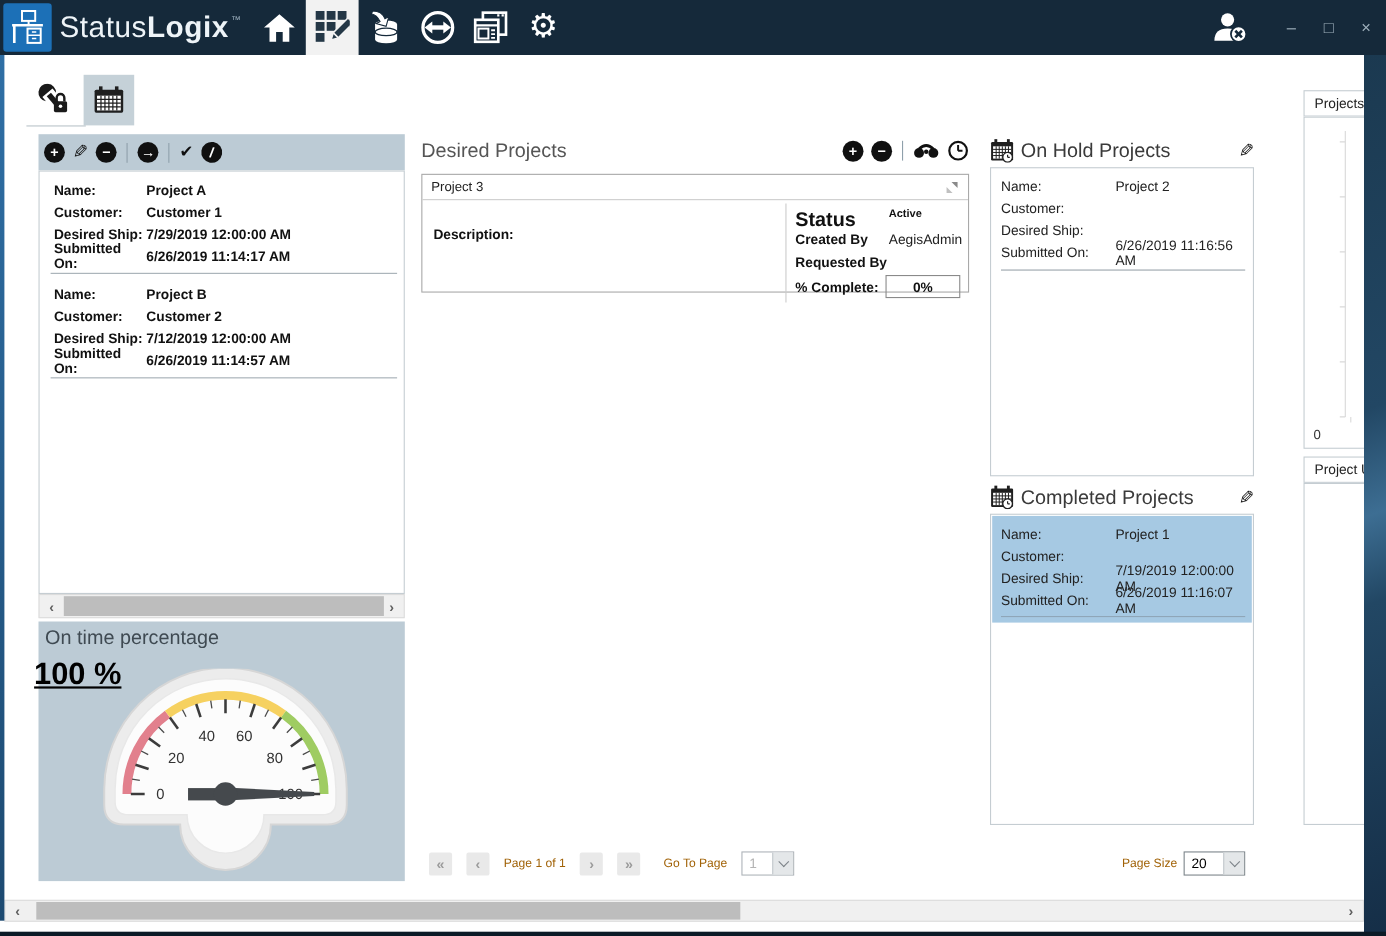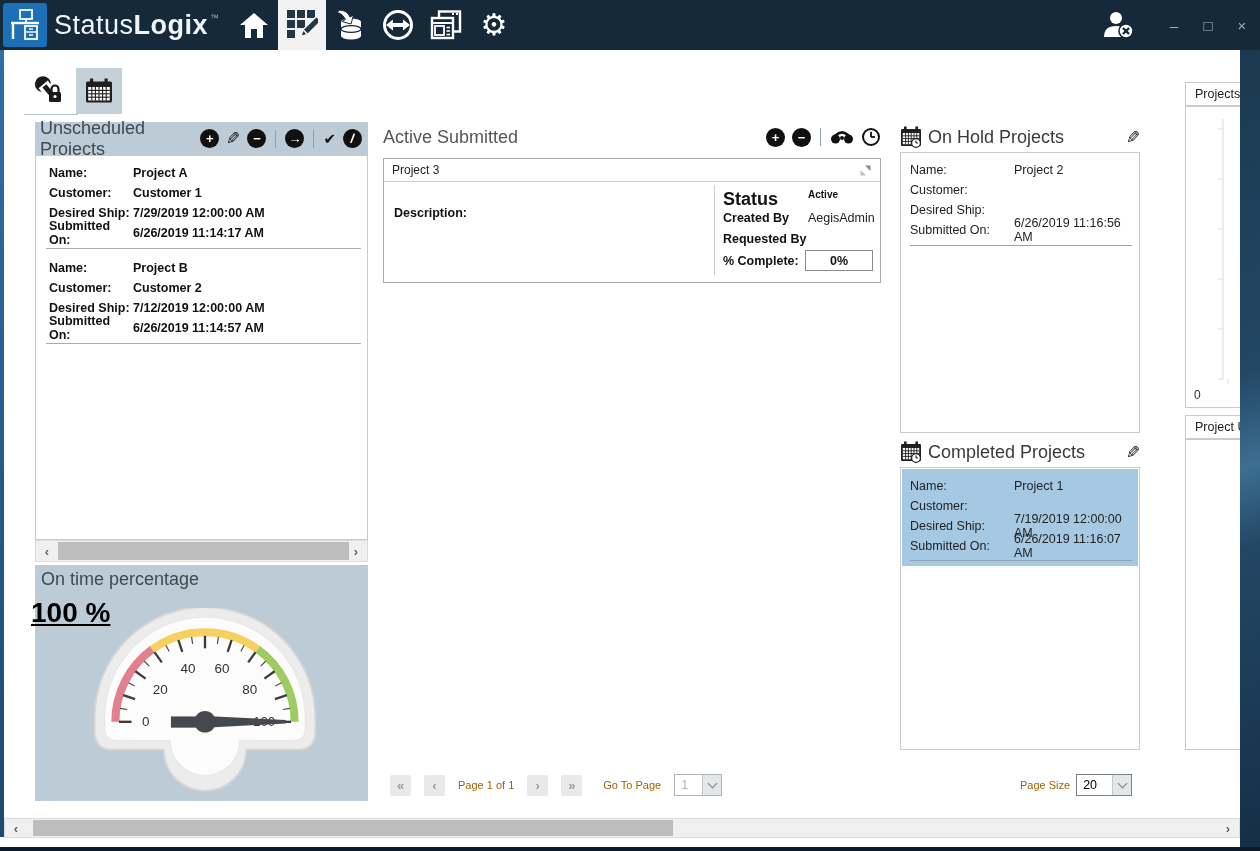--- a/index.html
+++ b/index.html
@@ -207,21 +207,20 @@
           <line x1="10.4" y1="9" x2="10.4" y2="22.4"></line>
           <line x1="14" y1="9" x2="14" y2="22.4"></line>
           <line x1="17.6" y1="9" x2="17.6" y2="22.4"></line>
           <line x1="21.2" y1="9" x2="21.2" y2="22.4"></line>
       </g>
     </svg>
   </div>
   <div class="abs tabline"></div>
 
   <div class="abs gray-panel" style="left:35px;top:122px;width:333px;height:33px;display:flex;align-items:center;justify-content:space-between;padding:0 6px 0 5px;box-sizing:border-box;">
-    <span class="panel-title">Unscheduled Projects</span>
     <span class="hicons">
       <span class="cicon">+</span>
       <span class="gicon" style="transform:scaleX(-1);">✎</span>
       <span class="cicon">−</span>
       <span class="vdiv"></span>
       <span class="cicon">→</span>
       <span class="vdiv"></span>
       <span class="gicon" style="font-size:15px;">✔</span>
       <span class="cicon" style="transform:rotate(10deg);">/</span>
     </span>
@@ -316,39 +315,39 @@
       </g>
       <g>
         <rect x="112" y="159" width="38" height="12.5" fill="#45494d"></rect>
         <polygon points="150,158.5 240,163 240,167 150,171.5" fill="#45494d"></polygon>
         <circle cx="150" cy="165" r="12" fill="#45494d"></circle>
       </g>
     </svg>
   </div>
 
   <div class="abs" style="left:383px;top:124px;width:498px;height:26px;display:flex;align-items:center;justify-content:space-between;">
-    <span class="panel-title" style="color:#555;">Active Submitted</span>
+    <span class="panel-title" style="color:#555;">Desired Projects</span>
     <span class="hicons">
       <span class="cicon">+</span>
       <span class="cicon">−</span>
       <span class="vdiv"></span>
       <svg width="24" height="14" viewBox="0 0 24 14" style="cursor:pointer;">
         <circle cx="5.5" cy="9" r="4.5" fill="#111"></circle>
           <circle cx="18.5" cy="9" r="4.5" fill="#111"></circle>
         <path d="M5.5 5.5 Q12 -1 18.5 5.5" fill="none" stroke="#111" stroke-width="2.6"></path>
         <circle cx="12" cy="8" r="2" fill="#111"></circle>
       </svg>
       <svg width="20" height="20" viewBox="0 0 20 20" style="cursor:pointer;">
         <circle cx="10" cy="10" r="8" fill="none" stroke="#111" stroke-width="2"></circle>
         <line x1="10" y1="10" x2="10" y2="4.8" stroke="#111" stroke-width="1.8"></line>
         <line x1="10" y1="10" x2="14" y2="10" stroke="#111" stroke-width="1.8"></line>
       </svg>
     </span>
   </div>
-  <div class="abs card" style="left:383px;top:158px;width:498px;height:125px;">
+  <div class="abs card" style="left:383px;top:158px;width:498px;height:108px;">
     <div class="card-h">
       <span>Project 3</span>
       <svg width="13" height="13" viewBox="0 0 13 13" style="margin-left:auto;cursor:pointer;">
         <polygon points="11.5,1.5 11.5,7 6,1.5" fill="#8a8a8a"></polygon>
         <polygon points="1.5,11.5 7,11.5 1.5,6" fill="#c0c0c0"></polygon>
       </svg>
     </div>
     <span class="kv-lbl" style="position:absolute;left:10px;top:47px;">Description:</span>
     <div style="position:absolute;left:330px;top:26px;width:1px;height:90px;background:#cccccc;"></div>
     <span class="kv-lbl" style="position:absolute;left:339px;top:30px;font-size:18px;">Status</span>

